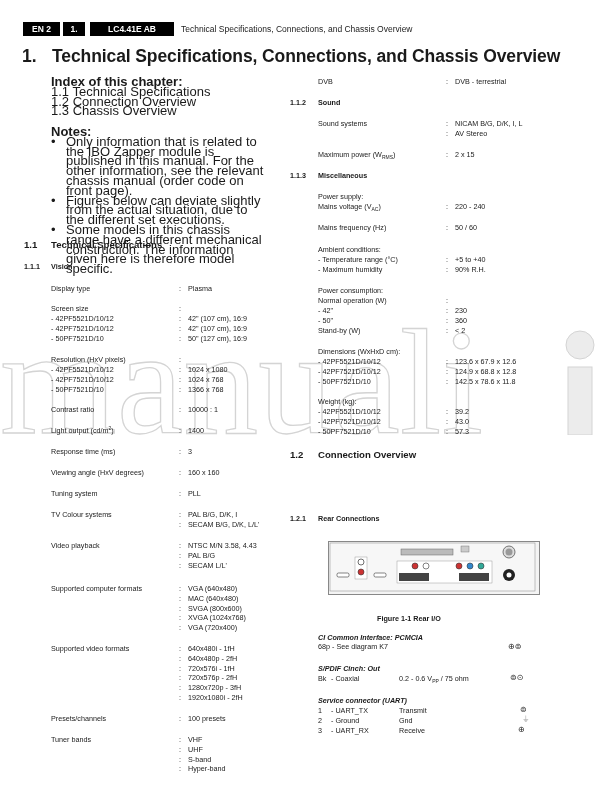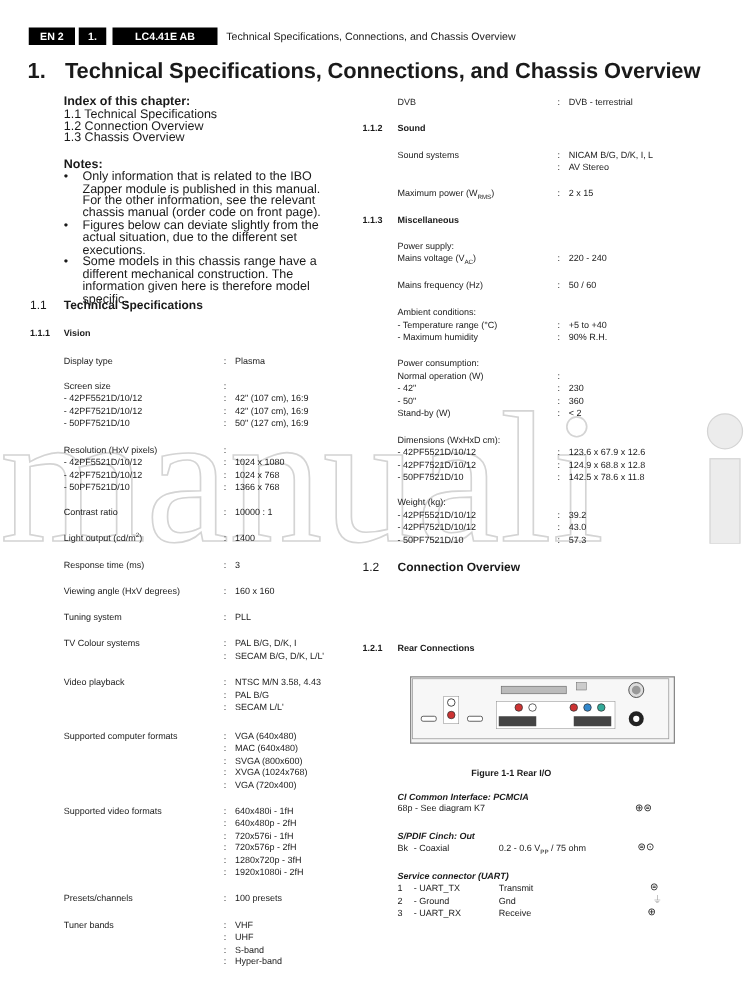--- a/index.html
+++ b/index.html
@@ -10,23 +10,23 @@
   .watermark text { font-family: "Liberation Serif", serif; font-size: 150px; fill: none; stroke: #d4d4d4; stroke-width: 1.3; }
   .content { position: absolute; inset: 0; z-index: 1; }
 
   .hdr-box { position: absolute; top: 22px; height: 14px; background: #000; color: #fff;
              font-weight: bold; font-size: 8.5px; line-height: 14px; text-align: center; }
   .hdr-title { position: absolute; top: 22px; left: 209px; font-size: 8.5px; line-height: 14px; color: #222; }
 
   .chap-num { position: absolute; left: 22px; top: 46px; font-size: 17.5px; font-weight: bold; }
   .chap-title { position: absolute; left: 52px; top: 46px; font-size: 17.5px; font-weight: bold; letter-spacing: -0.1px; }
 
-  .txt { font-size: 10px; line-height: 9.8px; }
+  .txt { font-size: 13px; line-height: 9.8px; }
   .b { font-weight: bold; }
-  .h2num { position: absolute; font-size: 9.6px; font-weight: normal; }
+  .h2num { position: absolute; font-size: 9.6px; font-weight: bold; }
   .h2 { position: absolute; font-size: 9.6px; font-weight: bold; }
   .h3num { position: absolute; font-size: 7.2px; font-weight: bold; }
   .h3 { position: absolute; font-size: 7.2px; font-weight: bold; }
 
   .spec { position: absolute; font-size: 7.2px; line-height: 9.8px; }
 
   ul.notes { margin: 0; padding: 0; list-style: none; }
   ul.notes li { position: relative; padding-left: 15px; }
   ul.notes li::before { content: "\2022"; position: absolute; left: 0; }
 

